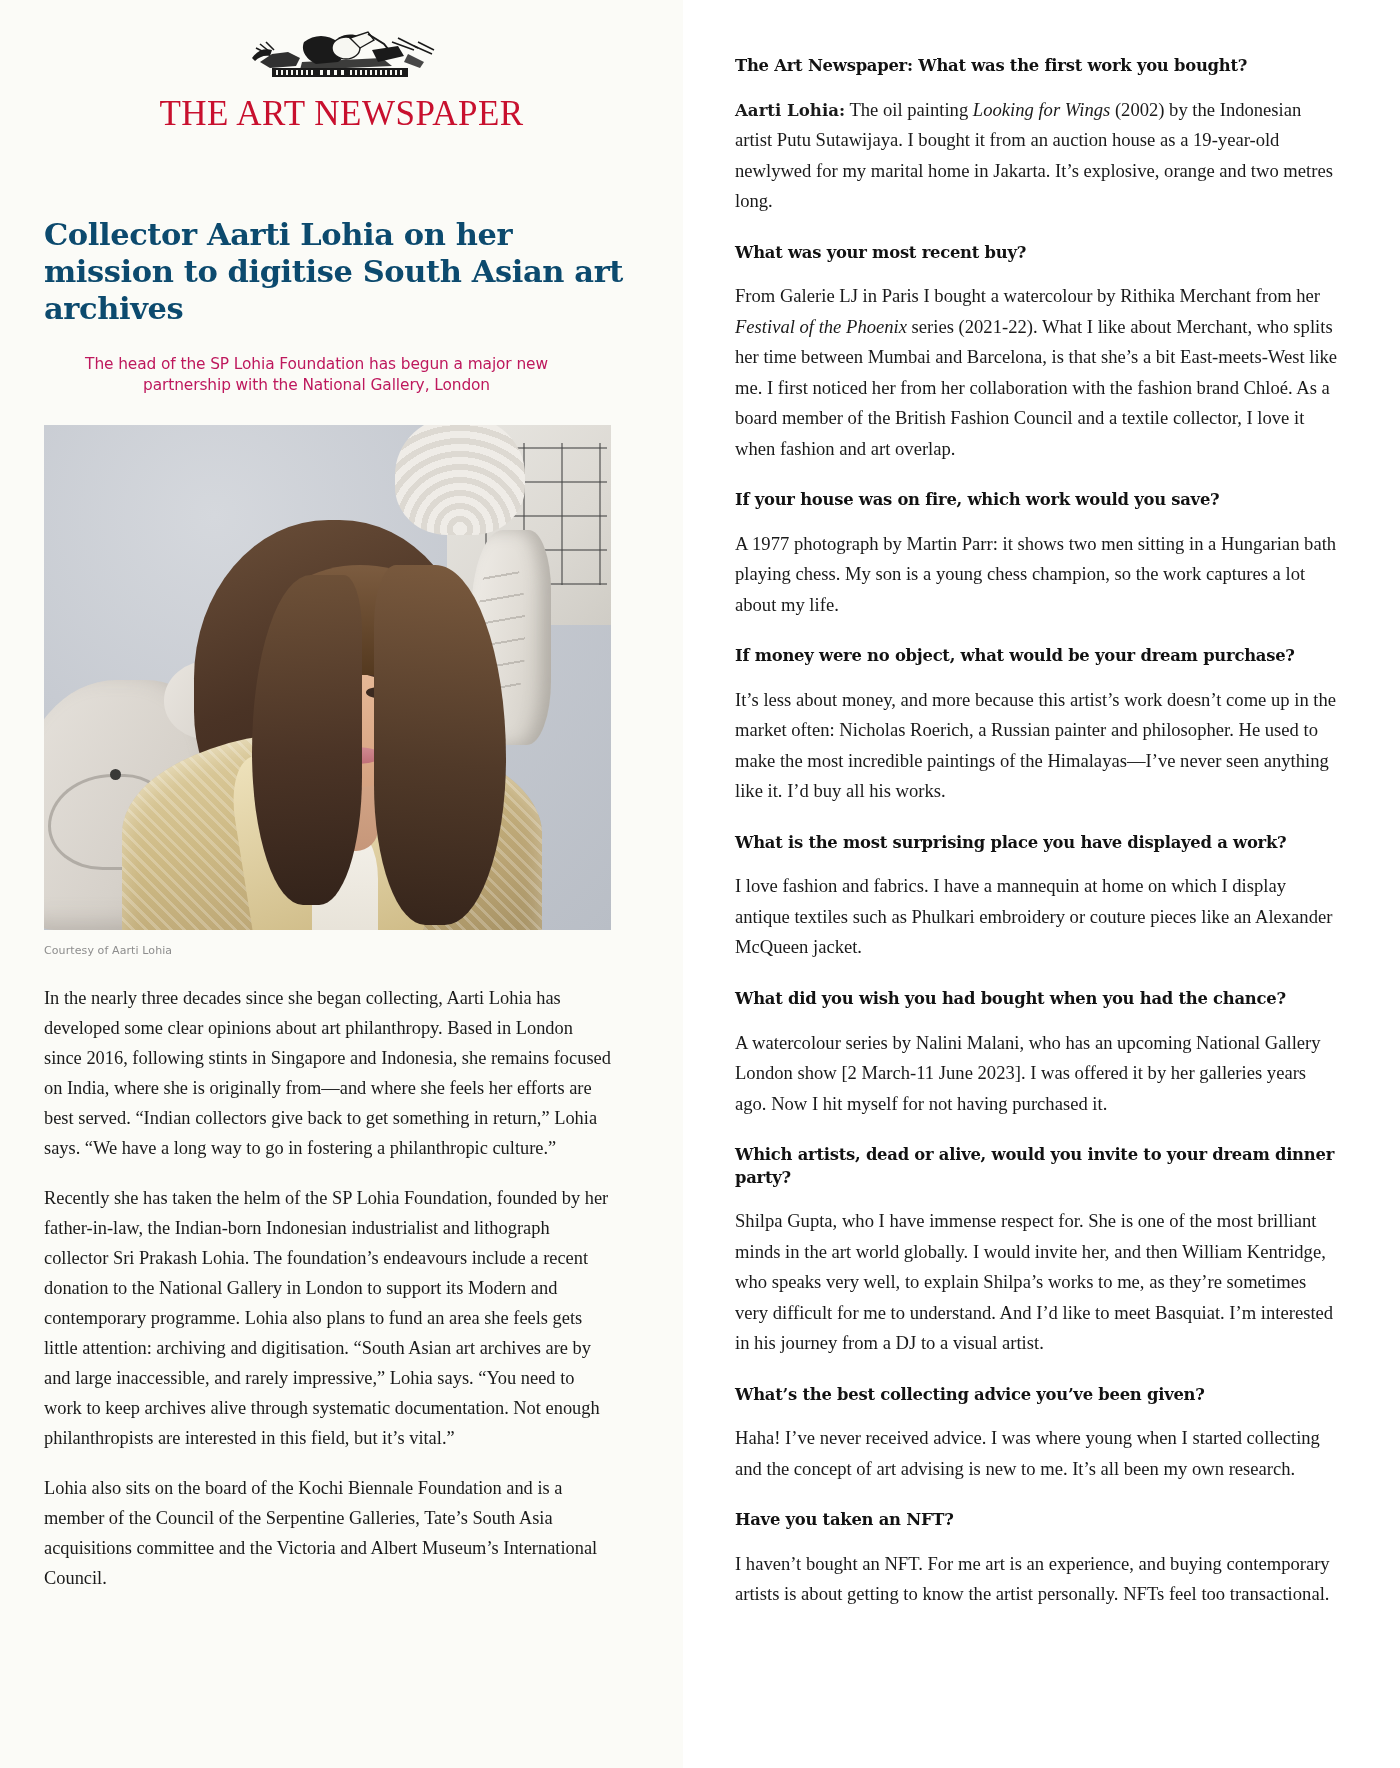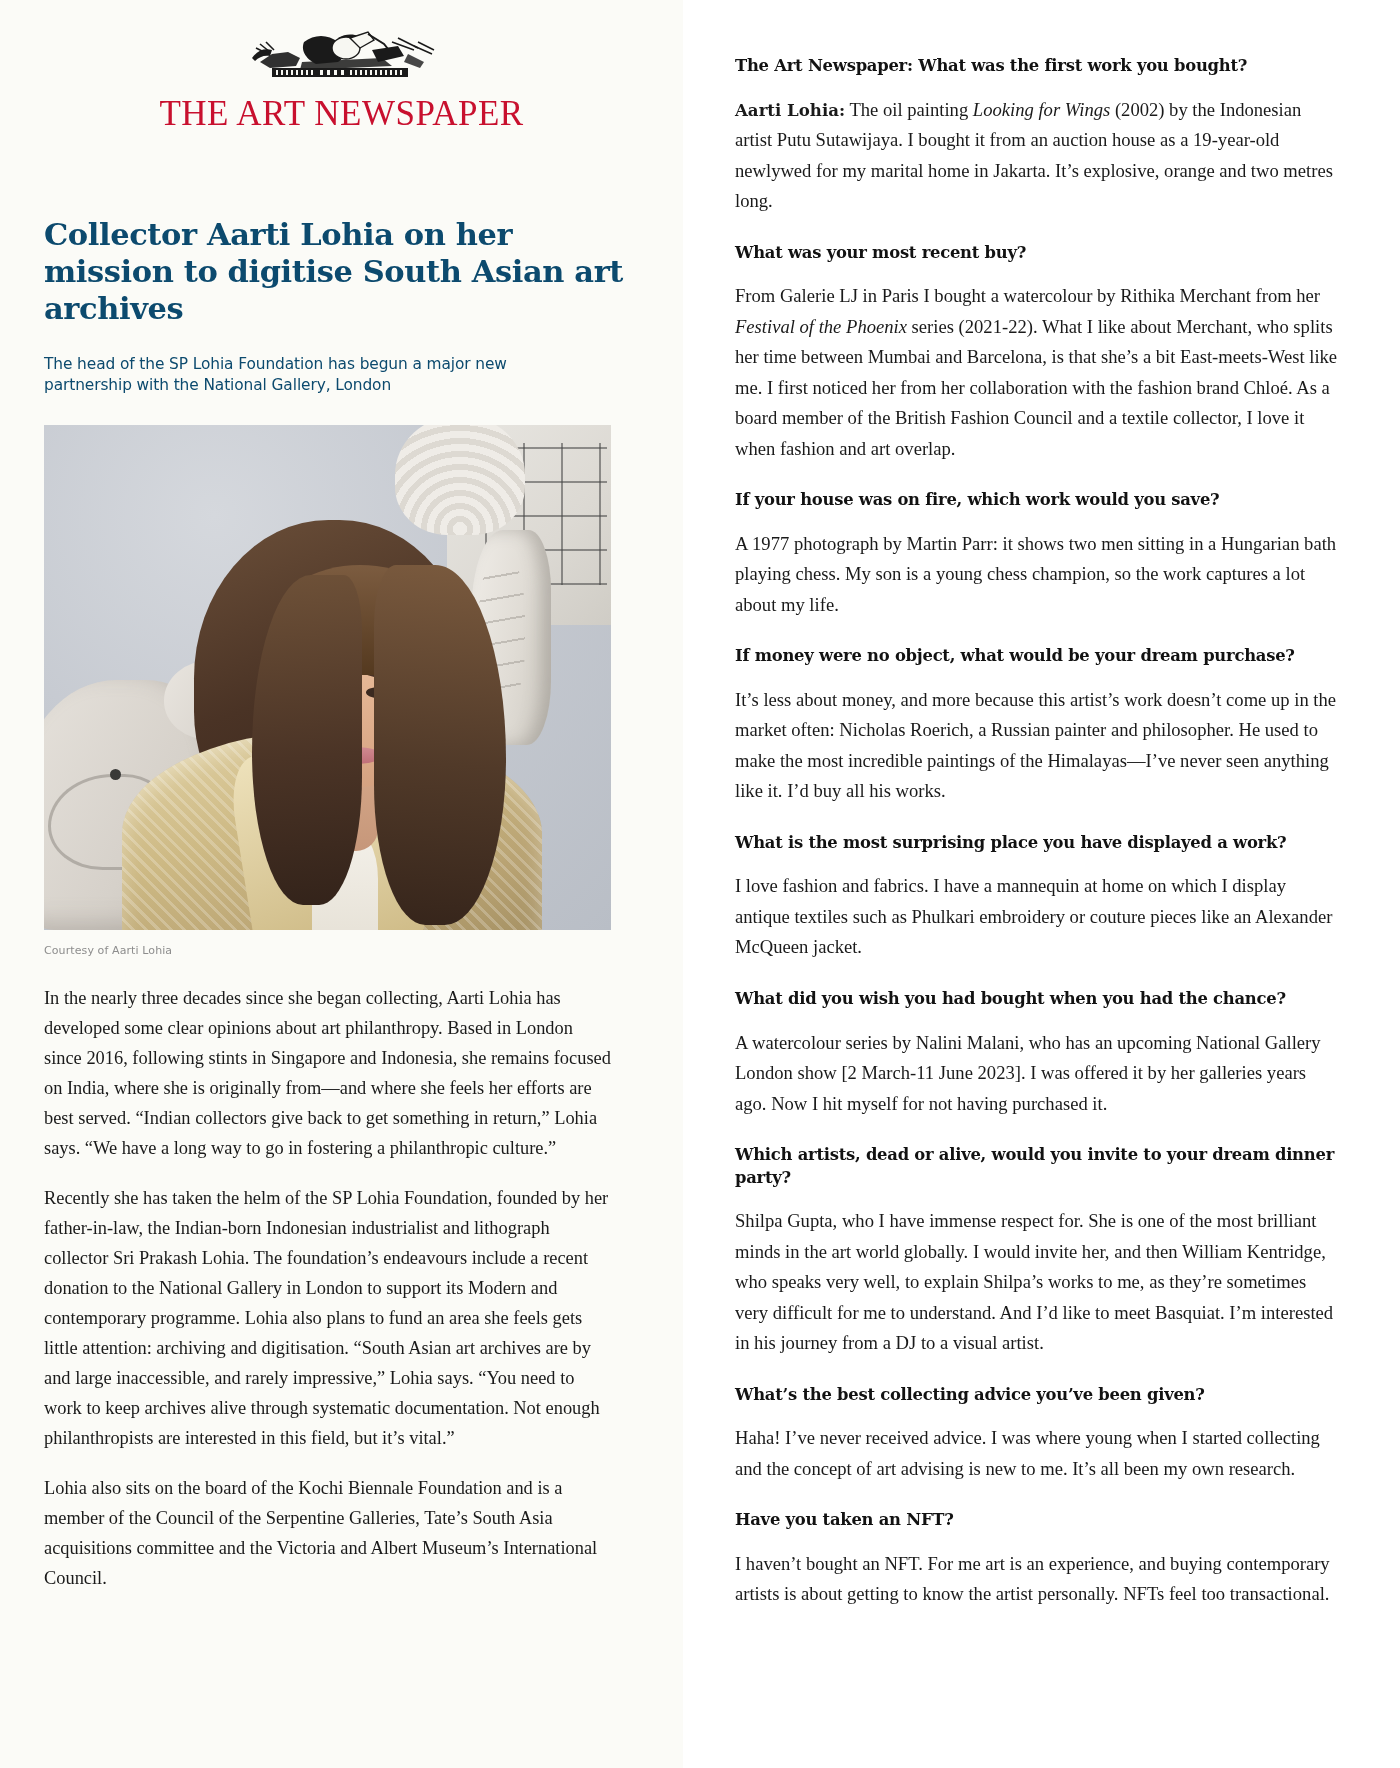--- a/index.html
+++ b/index.html
@@ -66,24 +66,25 @@
     line-height: 1.22;
     color: #0c4a6e;
     letter-spacing: -0.4px;
     margin: 26px 0 0 0;
   }
 
   .standfirst {
     font-family: "DejaVu Sans", sans-serif;
     font-size: 15.4px;
     line-height: 1.42;
-    color: #0c4a6e;
+    color: #be185d;
     margin: 26px 0 0 0;
     max-width: 545px;
     letter-spacing: -0.1px;
+    text-align: center;
   }
 
   
   .photo-wrap {
     margin: 28px 0 0 0;
     width: 567px;
     height: 505px;
     position: relative;
     overflow: hidden;
     background: #c3c7cd;

